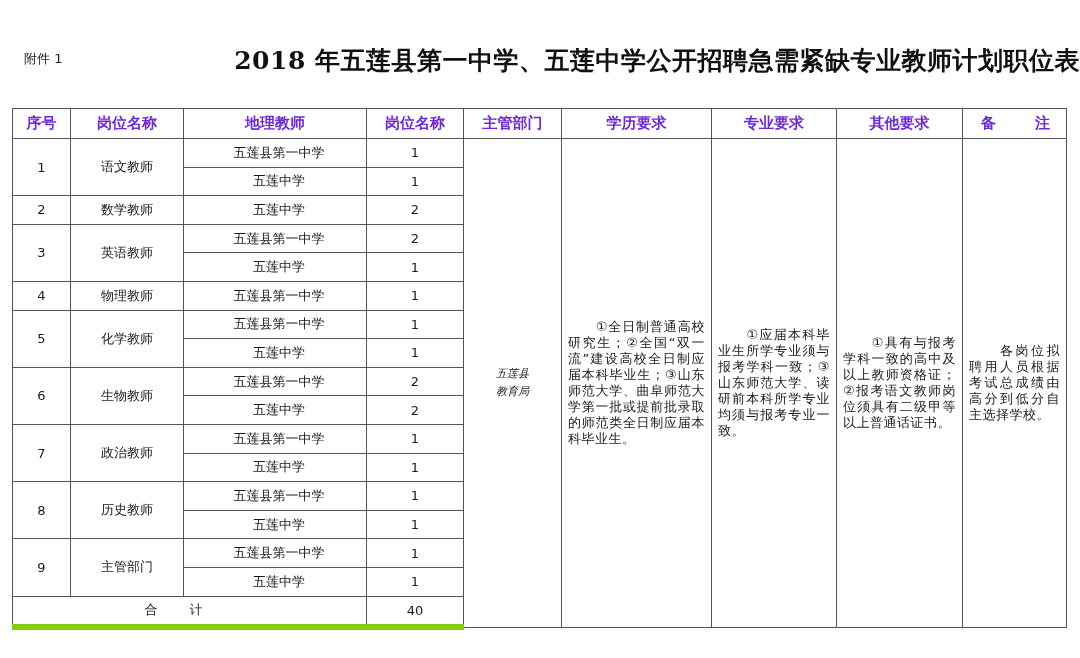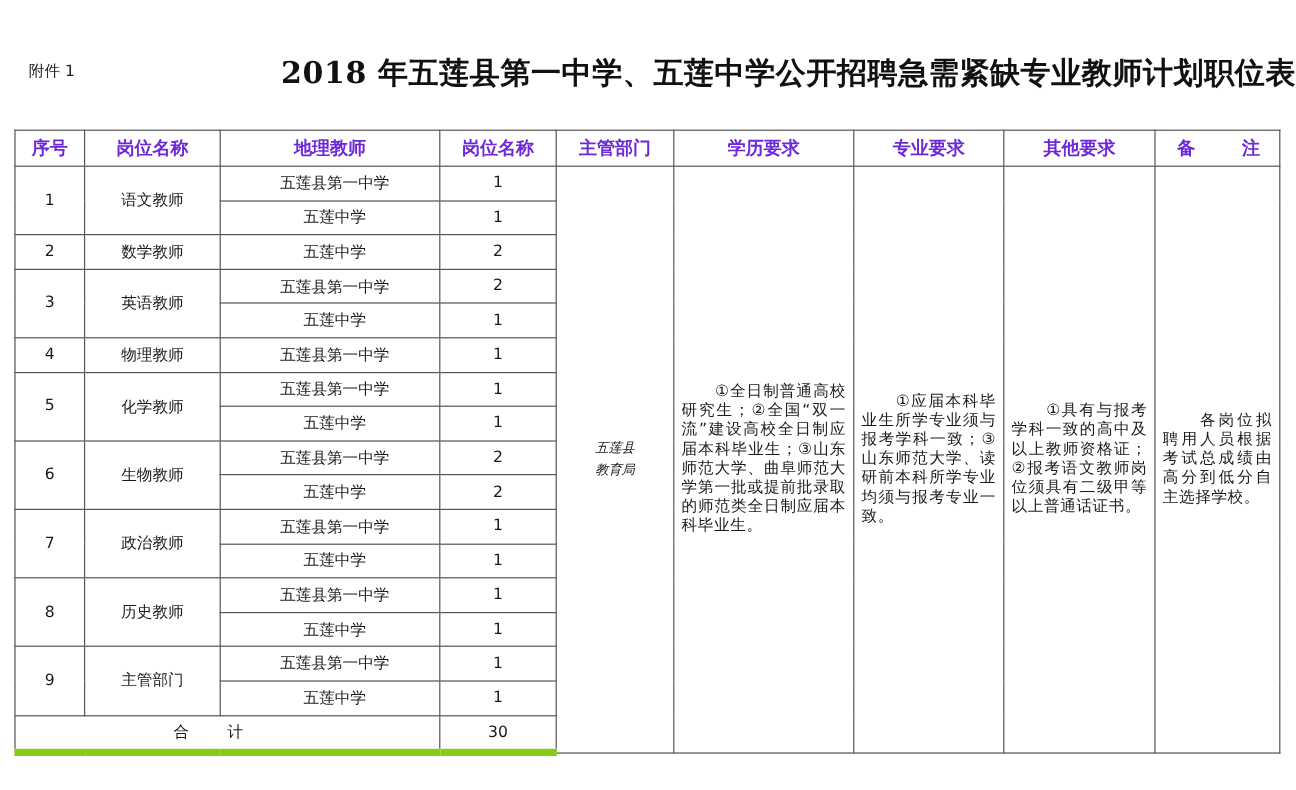--- a/index.html
+++ b/index.html
@@ -154,16 +154,16 @@
     <td class="l">五莲县第一中学</td>
     <td class="c num">1</td>
   </tr>
   <tr>
     <td class="l">五莲中学</td>
     <td class="c num">1</td>
   </tr>
 
   <tr>
     <td colspan="3" class="c"><span class="total-label">合计</span></td>
-    <td class="c num">30</td>
+    <td class="c num">40</td>
   </tr>
 </tbody>
   </table>
 
 </body></html>

